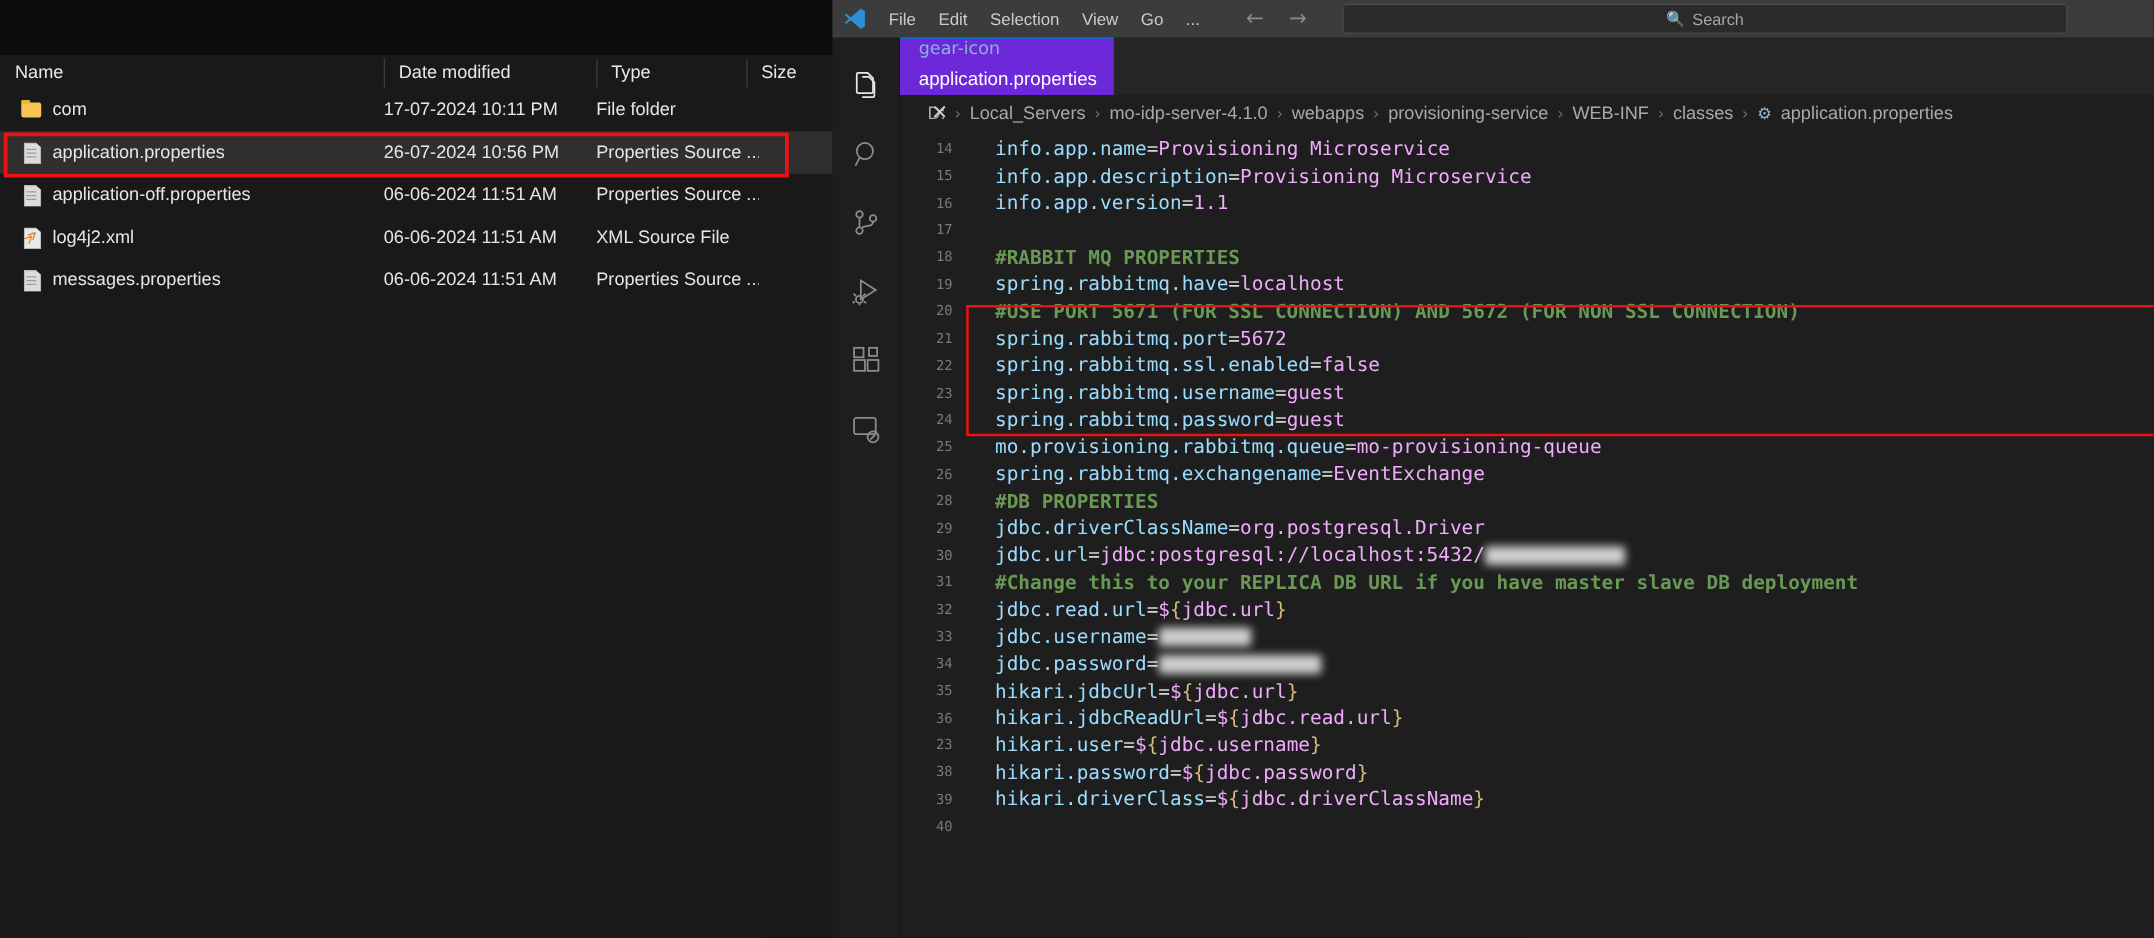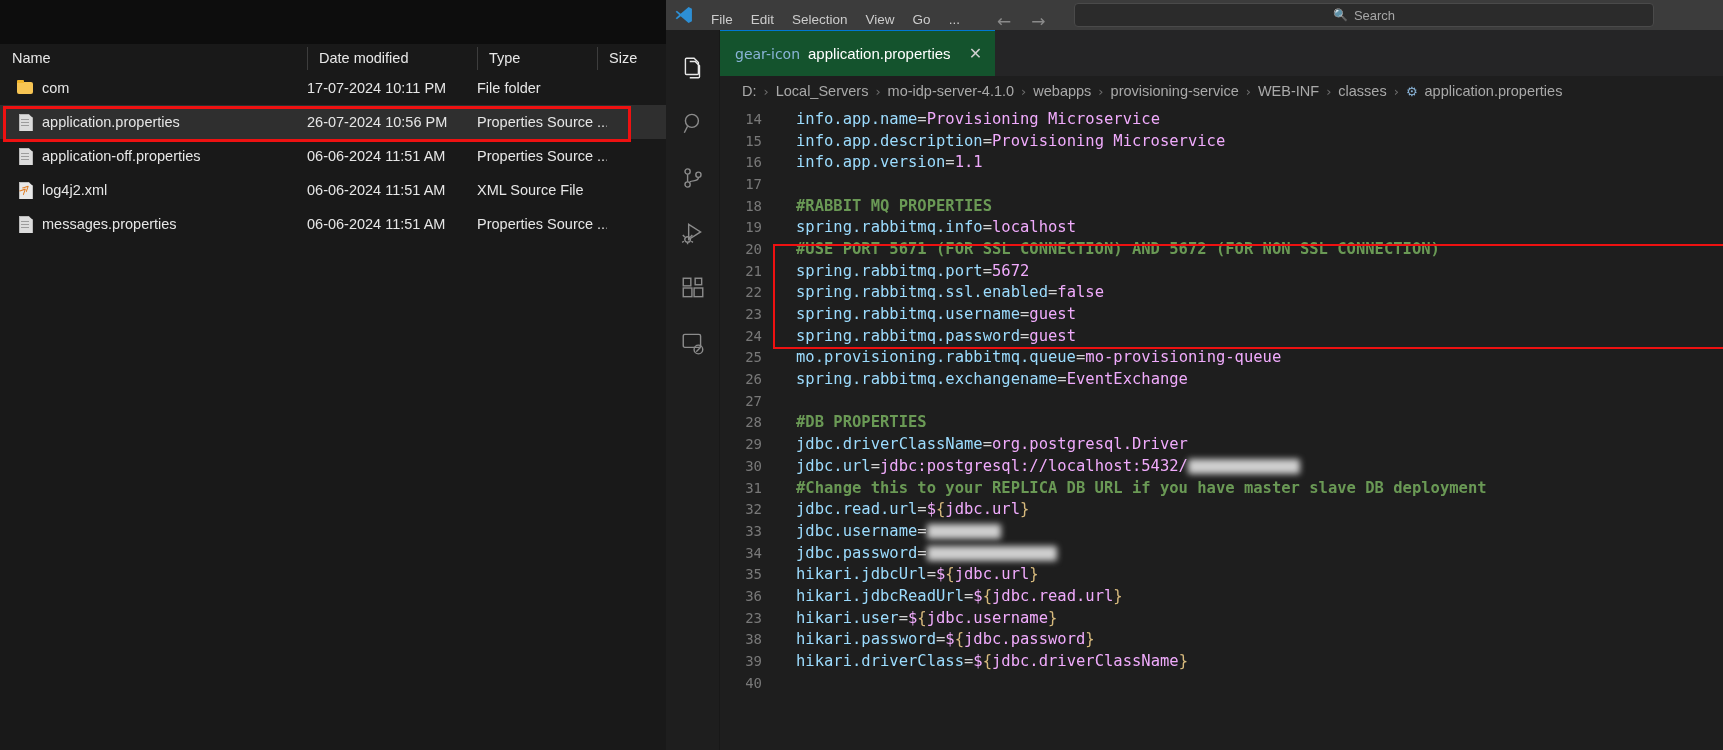--- a/index.html
+++ b/index.html
@@ -106,21 +106,21 @@
   
   .vscode {
     position: relative;
     width: 1057px; height: 750px;
     background: #1e1e1e;
     flex: 0 0 1057px;
     display: flex; flex-direction: column;
   }
   .titlebar {
     height: 30px; background: #3c3c3c;
-    display: flex; align-items: flex-end;
+    display: flex; align-items: center;
     color: #cccccc; font-size: 13px;
     position: relative;
     flex: 0 0 30px;
   }
   .vslogo {
     width: 36px; height: 30px;
     display: flex; align-items: center; justify-content: center;
   }
   .vslogo svg { display: block; }
   .menu { display: flex; align-items: center; gap: 0; }
@@ -153,27 +153,28 @@
     width: 54px; height: 55px;
     display: flex; align-items: center; justify-content: center;
     color: #8c8c8c;
   }
   .abtn.active { color: #e7e7e7; }
   .abtn svg { display: block; }
 
   .editorcol { flex: 1 1 auto; min-width: 0; display: flex; flex-direction: column; background: #1e1e1e; }
   .tabsrow { height: 46px; background: #252526; display: flex; flex: 0 0 46px; }
   .tab {
-    display: flex; align-items: center; gap: 8px;
+    display: flex; gap: 8px;
     padding: 0 13px 0 15px;
-    background: #14532d;
+    background: #6d28d9;
     color: #ffffff; font-size: 15px;
     border-top: 1px solid #0078d4;
     position: relative;
     max-width: 340px;
+    flex-direction: column;
   }
   .tab .gear { color: #8ab4d8; font-size: 14px; font-family: "DejaVu Sans", sans-serif; }
   .tab .tabx { color: #cfcfcf; font-size: 16px; margin-left: 10px; font-family: "DejaVu Sans", sans-serif; }
 
   .breadcrumbs {
     height: 30px; background: #1e1e1e;
     display: flex; align-items: center;
     padding-left: 22px;
     color: #a9a9a9; font-size: 14.5px;
     gap: 7px; white-space: nowrap; overflow: hidden;
@@ -185,21 +186,21 @@
   .code {
     flex: 1 1 auto; position: relative; overflow: hidden;
     background: #1e1e1e;
     font-family: "DejaVu Sans Mono", monospace;
     font-size: 15.5px;
     padding-top: 2px;
   }
   .cline { height: 21.7px; display: flex; align-items: center; white-space: pre; }
   .ln {
     width: 60px; min-width: 60px; text-align: right;
-    color: #787878; font-size: 14px; padding-right: 18px;
+    color: #787878; font-size: 11px; padding-right: 18px;
     font-family: "DejaVu Sans Mono", monospace;
   }
   .ctext { padding-left: 16px; }
   .k { color: #9cdcfe; }          
   .eq { color: #d4d4d4; }         
   .v { color: #f0abfc; }          
   .c { color: #6a9955; font-weight: bold; }          
   .br { color: #d7ba7d; }         
 
   .blur {
@@ -394,29 +395,28 @@
           </div>
 
         <div class="code" id="code-area">
 
           <div class="redbox-db" style="left:53px; top:138px; right:-2px; height:105px;"></div>
         <div class="cline"><div class="ln">14</div><div class="ctext"><span class="k">info.app.name</span><span class="eq">=</span><span class="v">Provisioning Microservice</span></div></div>
             <div class="cline"><div class="ln">15</div><div class="ctext"><span class="k">info.app.description</span><span class="eq">=</span><span class="v">Provisioning Microservice</span></div></div>
             <div class="cline"><div class="ln">16</div><div class="ctext"><span class="k">info.app.version</span><span class="eq">=</span><span class="v">1.1</span></div></div>
             <div class="cline"><div class="ln">17</div><div class="ctext"></div></div>
             <div class="cline"><div class="ln">18</div><div class="ctext"><span class="c">#RABBIT MQ PROPERTIES</span></div></div>
-            <div class="cline"><div class="ln">19</div><div class="ctext"><span class="k">spring.rabbitmq.info</span><span class="eq">=</span><span class="v">localhost</span></div></div>
+            <div class="cline"><div class="ln">19</div><div class="ctext"><span class="k">spring.rabbitmq.have</span><span class="eq">=</span><span class="v">localhost</span></div></div>
             <div class="cline"><div class="ln">20</div><div class="ctext"><span class="c">#USE PORT 5671 (FOR SSL CONNECTION) AND 5672 (FOR NON SSL CONNECTION)</span></div></div>
             <div class="cline"><div class="ln">21</div><div class="ctext"><span class="k">spring.rabbitmq.port</span><span class="eq">=</span><span class="v">5672</span></div></div>
             <div class="cline"><div class="ln">22</div><div class="ctext"><span class="k">spring.rabbitmq.ssl.enabled</span><span class="eq">=</span><span class="v">false</span></div></div>
             <div class="cline"><div class="ln">23</div><div class="ctext"><span class="k">spring.rabbitmq.username</span><span class="eq">=</span><span class="v">guest</span></div></div>
             <div class="cline"><div class="ln">24</div><div class="ctext"><span class="k">spring.rabbitmq.password</span><span class="eq">=</span><span class="v">guest</span></div></div>
             <div class="cline"><div class="ln">25</div><div class="ctext"><span class="k">mo.provisioning.rabbitmq.queue</span><span class="eq">=</span><span class="v">mo-provisioning-queue</span></div></div>
             <div class="cline"><div class="ln">26</div><div class="ctext"><span class="k">spring.rabbitmq.exchangename</span><span class="eq">=</span><span class="v">EventExchange</span></div></div>
-            <div class="cline"><div class="ln">27</div><div class="ctext"></div></div>
             <div class="cline"><div class="ln">28</div><div class="ctext"><span class="c">#DB PROPERTIES</span></div></div>
             <div class="cline"><div class="ln">29</div><div class="ctext"><span class="k">jdbc.driverClassName</span><span class="eq">=</span><span class="v">org.postgresql.Driver</span></div></div>
             <div class="cline"><div class="ln">30</div><div class="ctext"><span class="k">jdbc.url</span><span class="eq">=</span><span class="v">jdbc:postgresql://localhost:5432/</span><span class="blur blur-sm">microservice</span></div></div>
             <div class="cline"><div class="ln">31</div><div class="ctext"><span class="c">#Change this to your REPLICA DB URL if you have master slave DB deployment</span></div></div>
             <div class="cline"><div class="ln">32</div><div class="ctext"><span class="k">jdbc.read.url</span><span class="eq">=</span><span class="v">$</span><span class="br">{</span><span class="v">jdbc.url</span><span class="br">}</span></div></div>
             <div class="cline"><div class="ln">33</div><div class="ctext"><span class="k">jdbc.username</span><span class="eq">=</span><span class="blur blur-sm">postgres</span></div></div>
             <div class="cline"><div class="ln">34</div><div class="ctext"><span class="k">jdbc.password</span><span class="eq">=</span><span class="blur blur-sm">YourJdbcPasswd</span></div></div>
             <div class="cline"><div class="ln">35</div><div class="ctext"><span class="k">hikari.jdbcUrl</span><span class="eq">=</span><span class="v">$</span><span class="br">{</span><span class="v">jdbc.url</span><span class="br">}</span></div></div>
             <div class="cline"><div class="ln">36</div><div class="ctext"><span class="k">hikari.jdbcReadUrl</span><span class="eq">=</span><span class="v">$</span><span class="br">{</span><span class="v">jdbc.read.url</span><span class="br">}</span></div></div>
             <div class="cline"><div class="ln">23</div><div class="ctext"><span class="k">hikari.user</span><span class="eq">=</span><span class="v">$</span><span class="br">{</span><span class="v">jdbc.username</span><span class="br">}</span></div></div>

